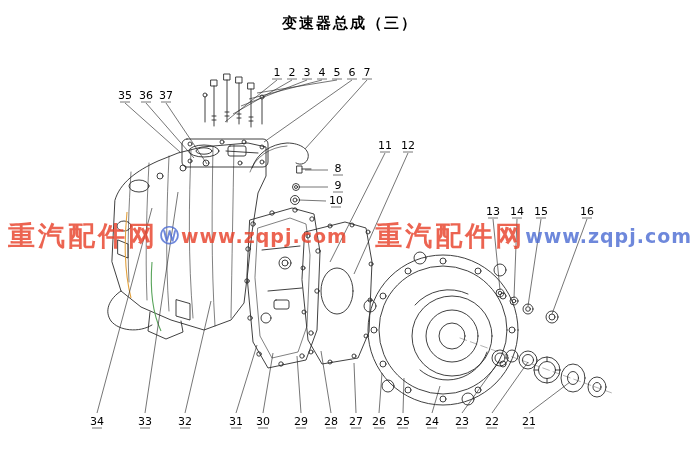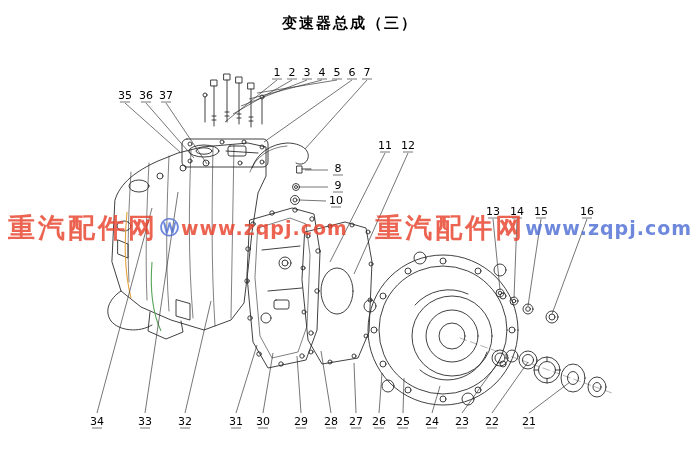--- a/index.html
+++ b/index.html
@@ -11,21 +11,21 @@
   .draw{fill:none;stroke:#2b2b2b;stroke-width:0.9;stroke-linejoin:round;stroke-linecap:round;}
   .draw rect,.draw circle,.draw ellipse,.draw path,.draw line{fill:none;}
   .thin{stroke-width:0.6;}
   .leader{stroke:#2b2b2b;stroke-width:0.65;fill:none;}
   .callout{font-family:"DejaVu Sans",sans-serif;font-size:11px;fill:#000;text-anchor:middle;}
   .accent-orange{stroke:#e2a13e;stroke-width:1.1;fill:none;}
   .accent-green{stroke:#5aa55c;stroke-width:1.1;fill:none;}
   .watermark{position:absolute;top:210px;left:0;width:100%;box-sizing:border-box;
              display:flex;justify-content:space-between;padding:0 8px;
              font-weight:bold;opacity:0.82;pointer-events:none;white-space:nowrap;}
-  .wm-group{display:flex;align-items:center;}
+  .wm-group{display:flex;align-items:center;margin-top:8px;}
   .wm-cn{font-size:27px;letter-spacing:3px;}
   .wm-url{font-size:19px;letter-spacing:1px;}
   .wm-mark{font-size:19px;margin:0 2px;}
 </style>
 </head>
 <body>
 
 <div class="page">
 
   <div class="title">变速器总成（三）</div>

